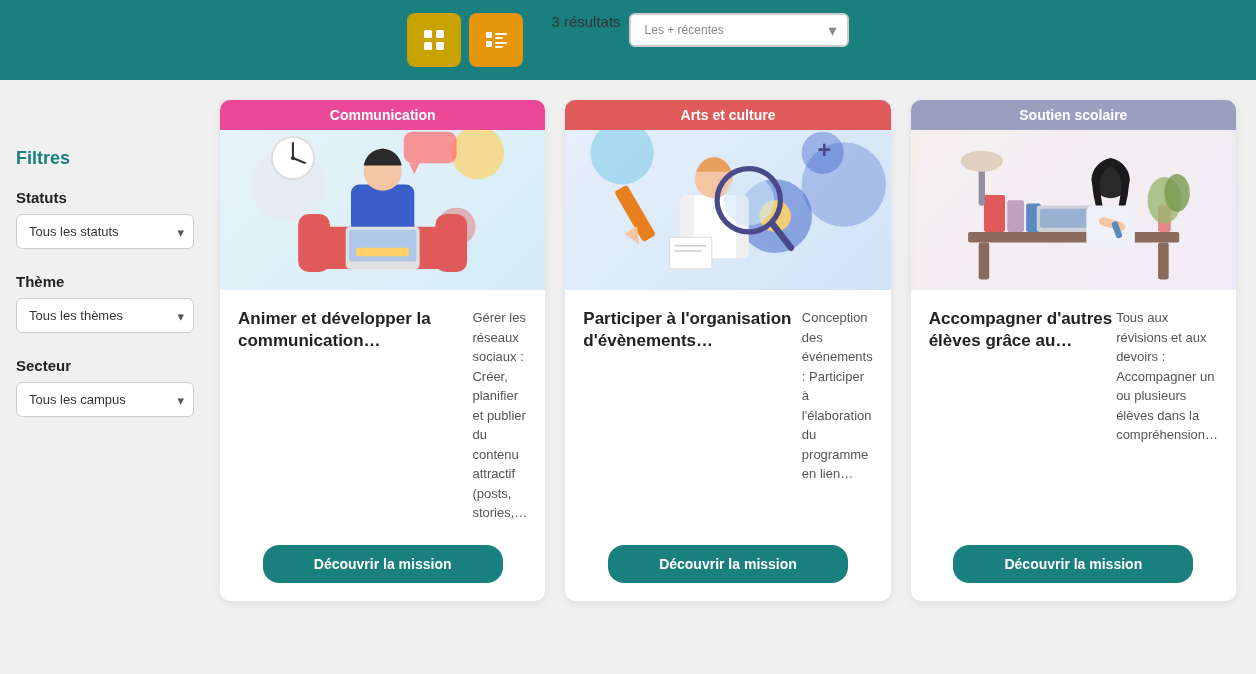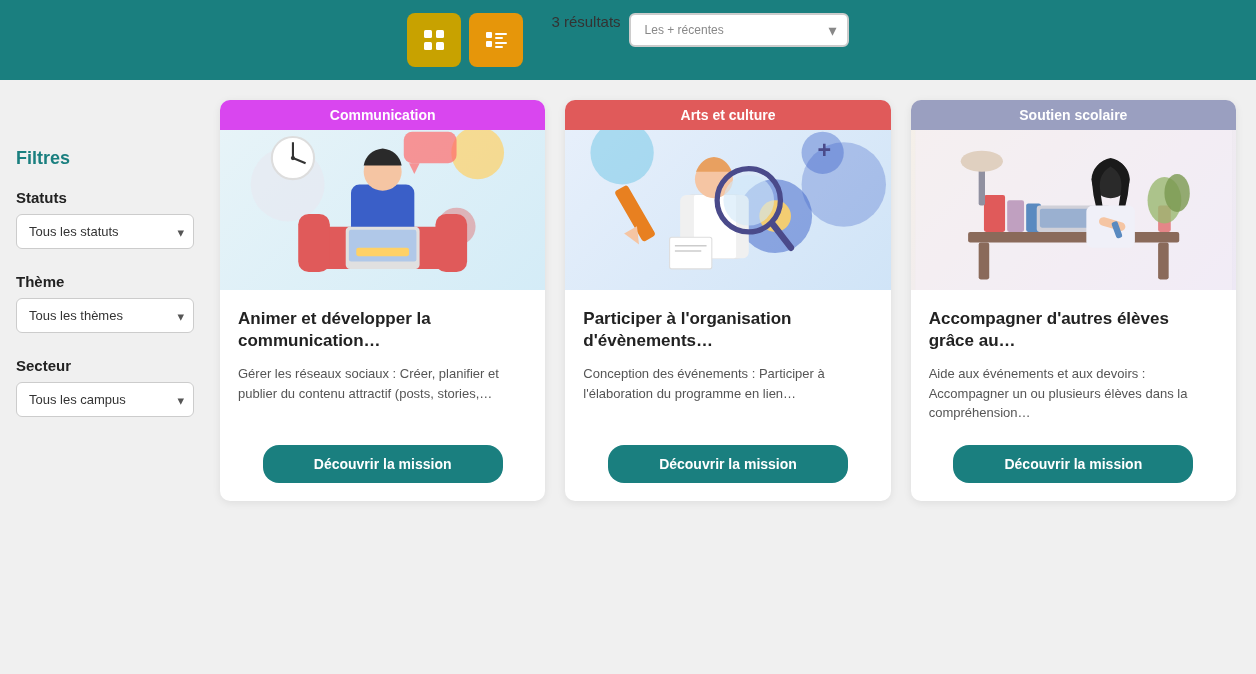--- a/index.html
+++ b/index.html
@@ -166,21 +166,21 @@
       top: 0;
       left: 0;
       right: 0;
       text-align: center;
       padding: 7px 10px;
       font-size: 14px;
       font-weight: 600;
       color: white;
       z-index: 2;
     }
-    .badge-communication { background: #d946ef; }
+    .badge-communication { background: #ec4899; }
     .badge-arts { background: #e05a5a; }
     .badge-soutien { background: #9a9fc0; }
 
     
     .card-illustration {
       width: 100%;
       height: 190px;
       display: flex;
       align-items: center;
       justify-content: center;
@@ -193,21 +193,21 @@
       background: linear-gradient(135deg, #e8f0fb 0%, #d0e4f7 100%);
     }
     .illus-soutien {
       background: linear-gradient(135deg, #f5f0e8 0%, #ede8f5 100%);
     }
 
     .card-body {
       padding: 18px 18px 12px 18px;
       flex: 1;
       display: flex;
-      flex-direction: column;
+      flex-direction: row;
     }
     .card-title {
       font-size: 17px;
       font-weight: 700;
       color: #222;
       margin-bottom: 12px;
       line-height: 1.3;
     }
     .card-description {
       font-size: 13px;
@@ -445,21 +445,21 @@
               <ellipse cx="236" cy="95" rx="16" ry="22" fill="#9ab870" opacity="0.8"></ellipse>
               <ellipse cx="248" cy="88" rx="12" ry="18" fill="#7a9850" opacity="0.8"></ellipse>
 
               <rect x="60" y="60" width="6" height="40" rx="2" fill="#9090a0"></rect>
               <ellipse cx="63" cy="58" rx="20" ry="10" fill="#e0d0c0"></ellipse>
             </svg>
           </div>
         </div>
         <div class="card-body">
           <div class="card-title">Accompagner d'autres élèves grâce au…</div>
-          <div class="card-description">Aide aux événements et aux devoirs : Accompagner un ou plusieurs élèves dans la compréhension…</div>
+          <div class="card-description">Tous aux révisions et aux devoirs : Accompagner un ou plusieurs élèves dans la compréhension…</div>
         </div>
         <div class="card-footer">
           <button class="discover-btn">Découvrir la mission</button>
         </div>
       </div>
 
     </div>
   </main>
 </div>
 

